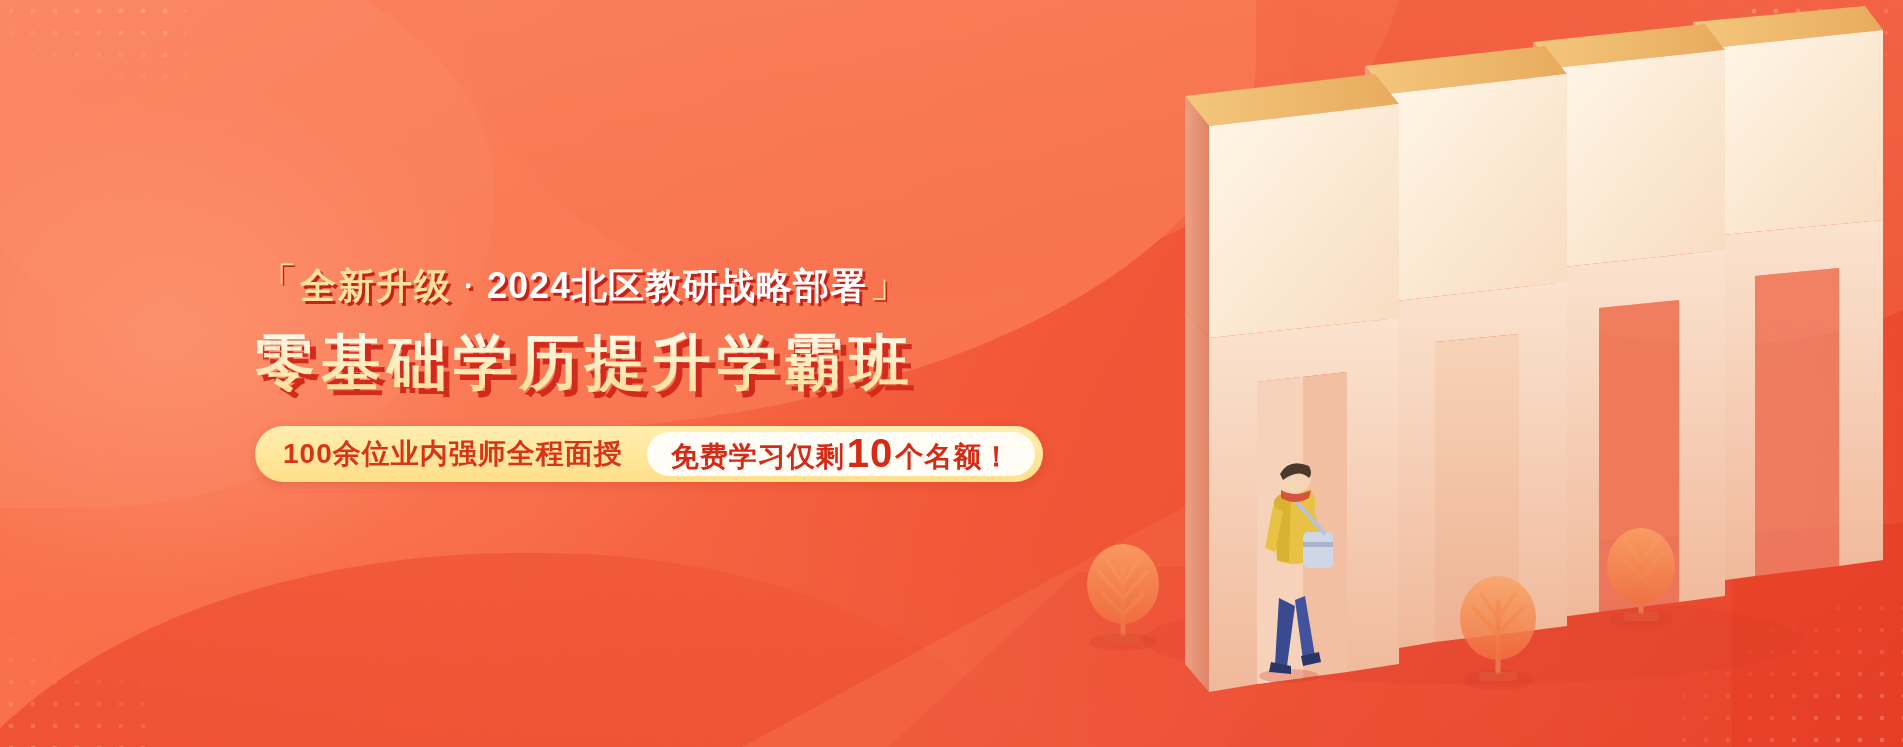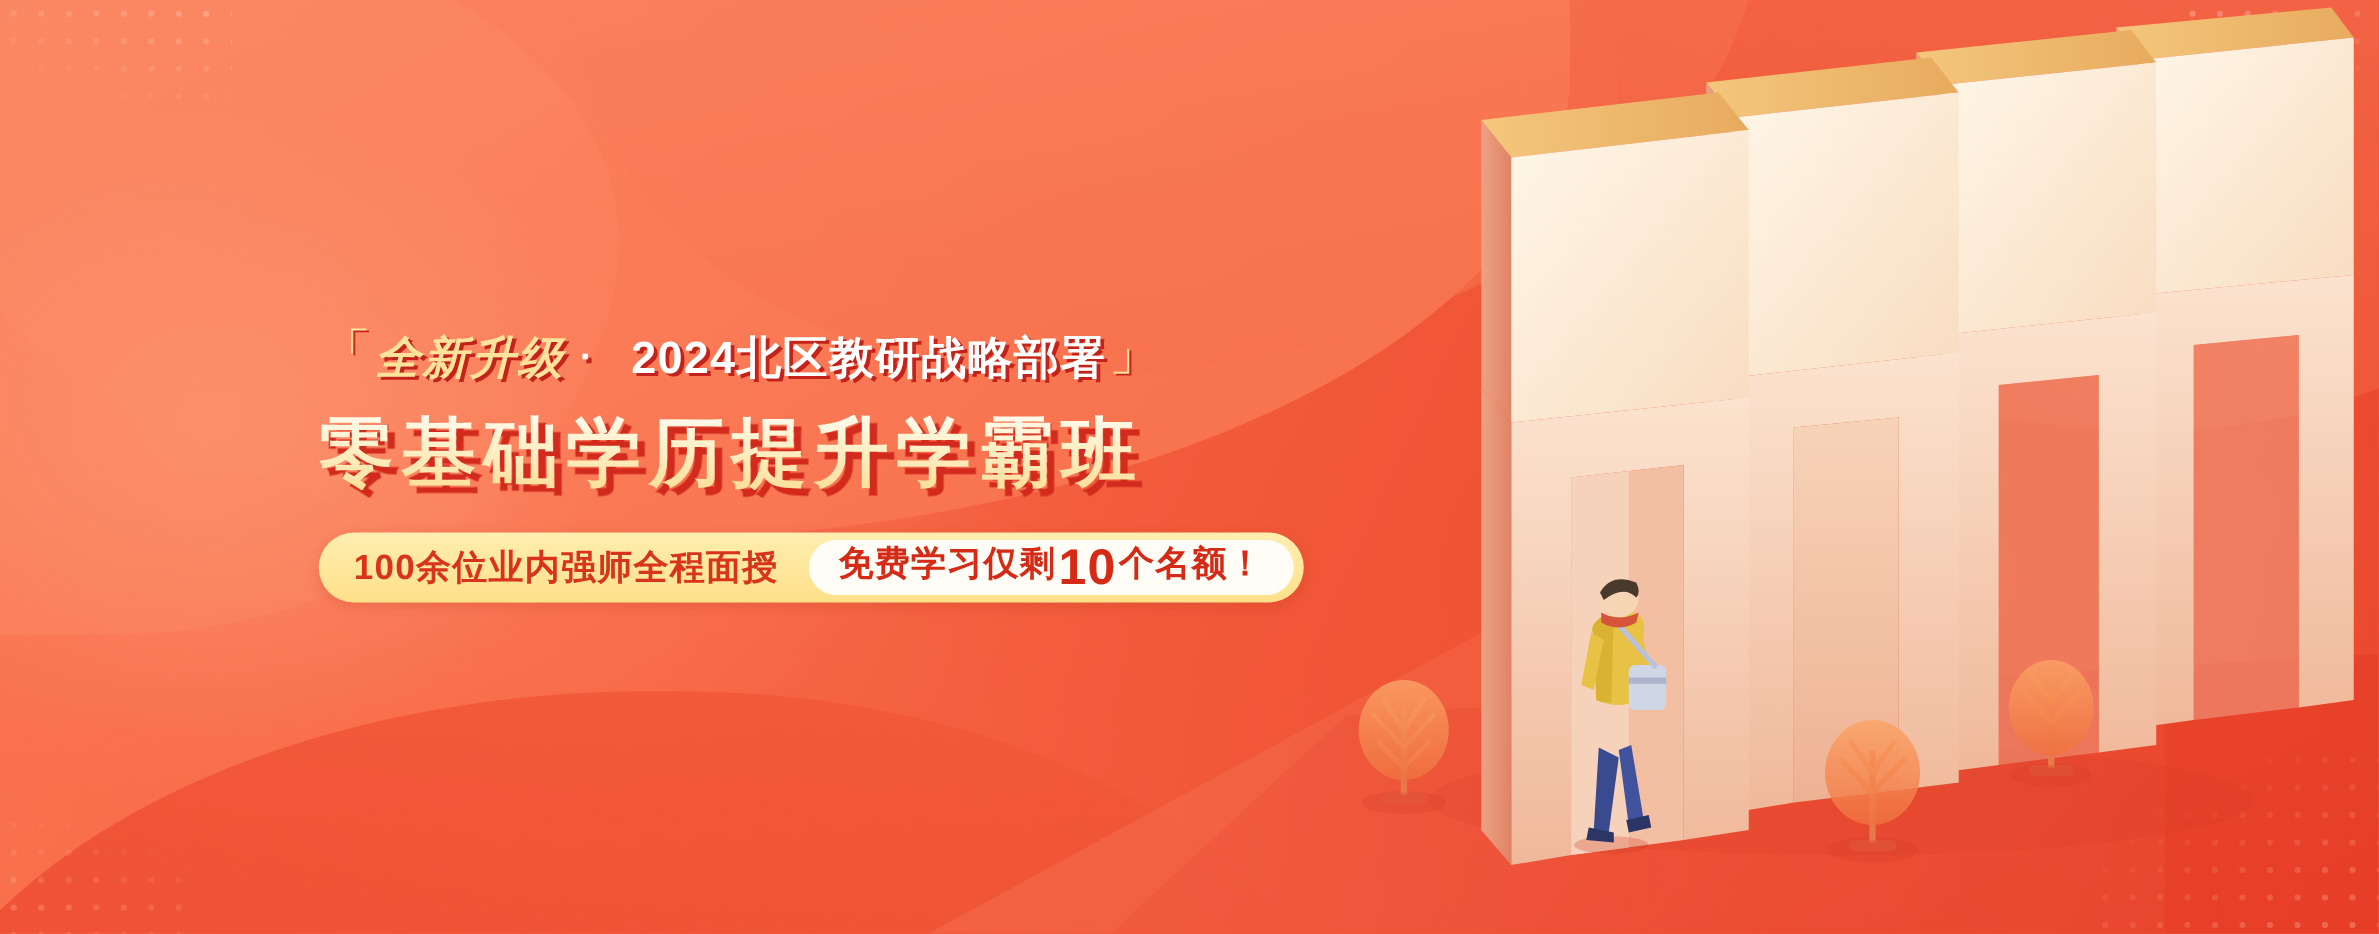--- a/index.html
+++ b/index.html
@@ -140,33 +140,31 @@
     font-size:40px;
     font-weight:400;
     text-shadow:2px 2px 0 #c6241b;
     margin:0 2px;
     position:relative; top:-4px;
   }
   .sub-a{
     color:#fbe39c;
     text-shadow:3px 3px 0 #c3231a;
     letter-spacing:2px;
-    font-style:italic;
   }
   .sub-dot{
     color:#ffffff;
     margin:0 12px;
     text-shadow:3px 3px 0 #c3231a;
     font-size:30px;
   }
   .sub-b{
     color:#ffffff;
     text-shadow:3px 3px 0 #c3231a;
     letter-spacing:1px;
-    margin-left:18px;
   }
 
   .title{
     font-size:60px;
     font-weight:900;
     line-height:1;
     letter-spacing:6px;
     white-space:nowrap;
     color:#fdf0c8;
     background:linear-gradient(180deg,#fffaec 0%,#fdf0c9 42%,#fbdf9b 100%);
@@ -191,21 +189,21 @@
   .pill-left{
     font-size:28px;
     font-weight:700;
     color:#d8341c;
     letter-spacing:1px;
     white-space:nowrap;
     padding-right:24px;
   }
   .pill-right{
     display:inline-flex;
-    align-items:flex-start;
+    align-items:flex-end;
     height:44px;
     border-radius:22px;
     background:#fffdf6;
     padding:0 24px;
     font-size:28px;
     font-weight:800;
     color:#d42a16;
     letter-spacing:1px;
     white-space:nowrap;
   }

